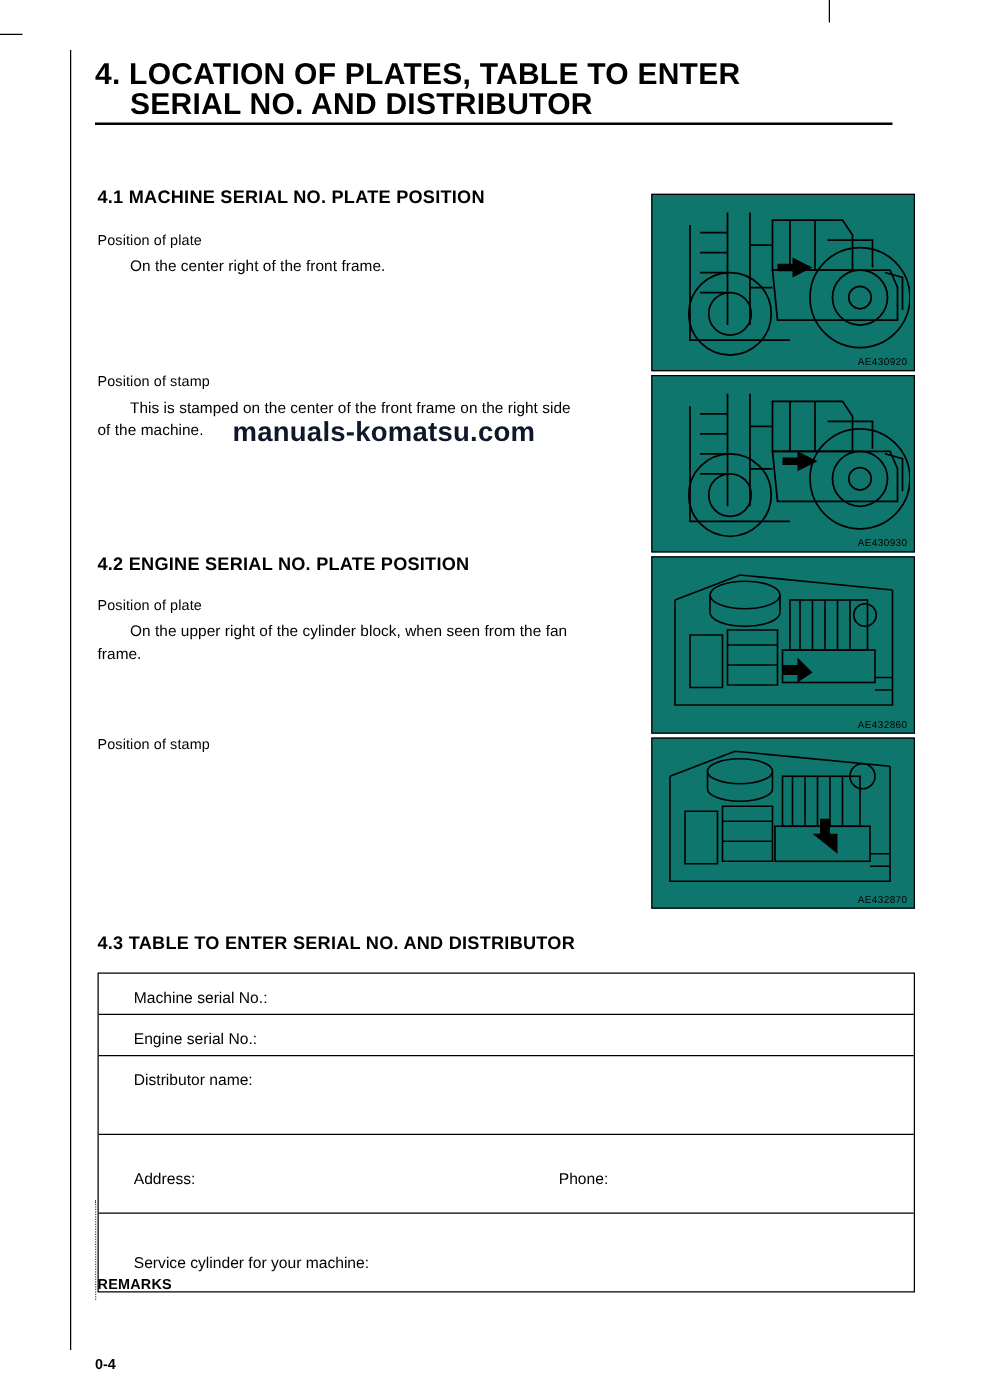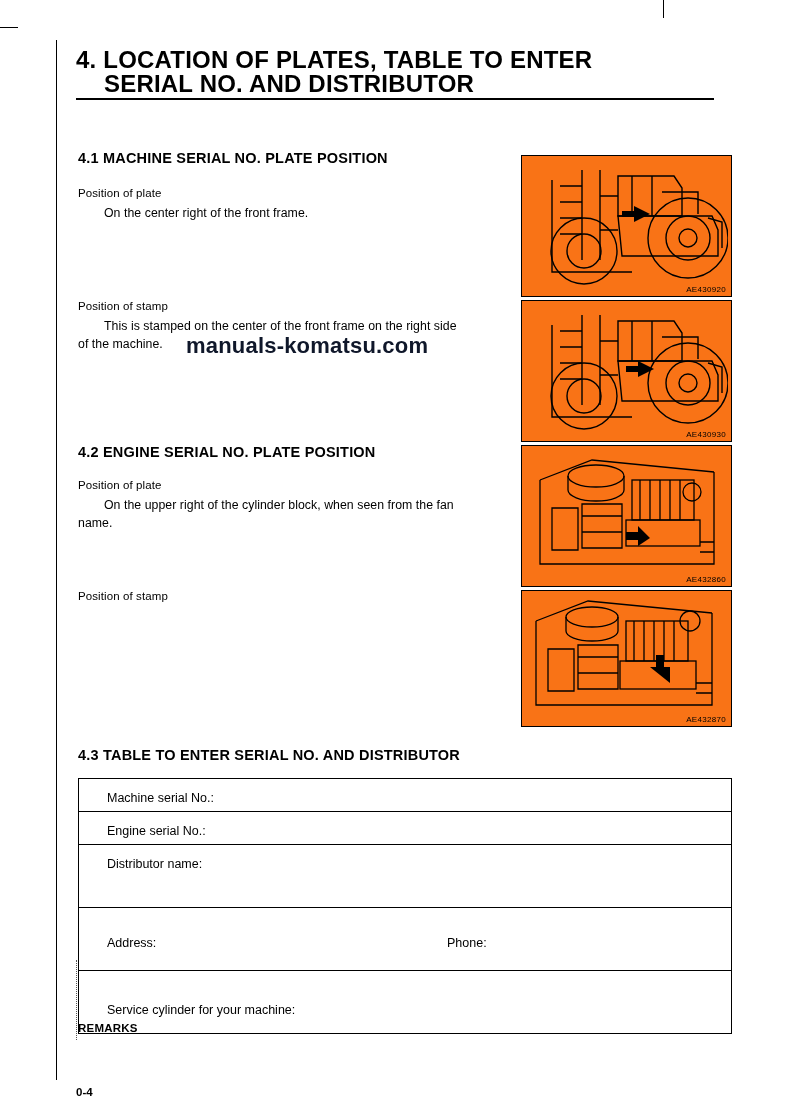--- a/index.html
+++ b/index.html
@@ -77,21 +77,21 @@
     font-size: 12.3px;
     line-height: 18px;
     letter-spacing: 0.05px;
   }
   .body-text .indent { display: inline-block; width: 26px; }
 
   
   .figure {
     position: absolute;
     border: 1.5px solid #000;
-    background: #f97316;
+    background: #0f766e;
     overflow: hidden;
   }
   .figure svg { display: block; }
   .fig-code {
     position: absolute;
     right: 5px;
     bottom: 2px;
     font-size: 8px;
     font-family: "Liberation Sans", sans-serif;
     letter-spacing: 0.3px;
@@ -174,21 +174,21 @@
 
   <div class="sub-head" style="left:78px; top:187px;">Position of plate</div>
   <div class="body-text" style="left:78px; top:204px; width:420px;"><span class="indent"></span><span>On the center right of the front frame.</span></div>
 
   <div class="sub-head" style="left:78px; top:300px;">Position of stamp</div>
   <div class="body-text" style="left:78px; top:317px; width:450px;"><span class="indent"></span><span>This is stamped on the center of the front frame on the right side</span><br><span>of the machine.</span></div>
 
   <div class="sec-head" style="left:78px; top:444px;">4.2  ENGINE SERIAL NO. PLATE POSITION</div>
 
   <div class="sub-head" style="left:78px; top:479px;">Position of plate</div>
-  <div class="body-text" style="left:78px; top:496px; width:450px;"><span class="indent"></span><span>On the upper right of the cylinder block, when seen from the fan</span><br><span>name.</span></div>
+  <div class="body-text" style="left:78px; top:496px; width:450px;"><span class="indent"></span><span>On the upper right of the cylinder block, when seen from the fan</span><br><span>frame.</span></div>
 
   <div class="sub-head" style="left:78px; top:590px;">Position of stamp</div>
 
   <div class="watermark">manuals-komatsu.com</div>
 
   <div class="figure" style="left:521px; top:155px; width:209px; height:140px;">
     <svg width="206" height="137" viewBox="0 0 206 137">
       <g fill="none" stroke="#000" stroke-width="1.4">
 
         <circle cx="166" cy="82" r="40"></circle>

